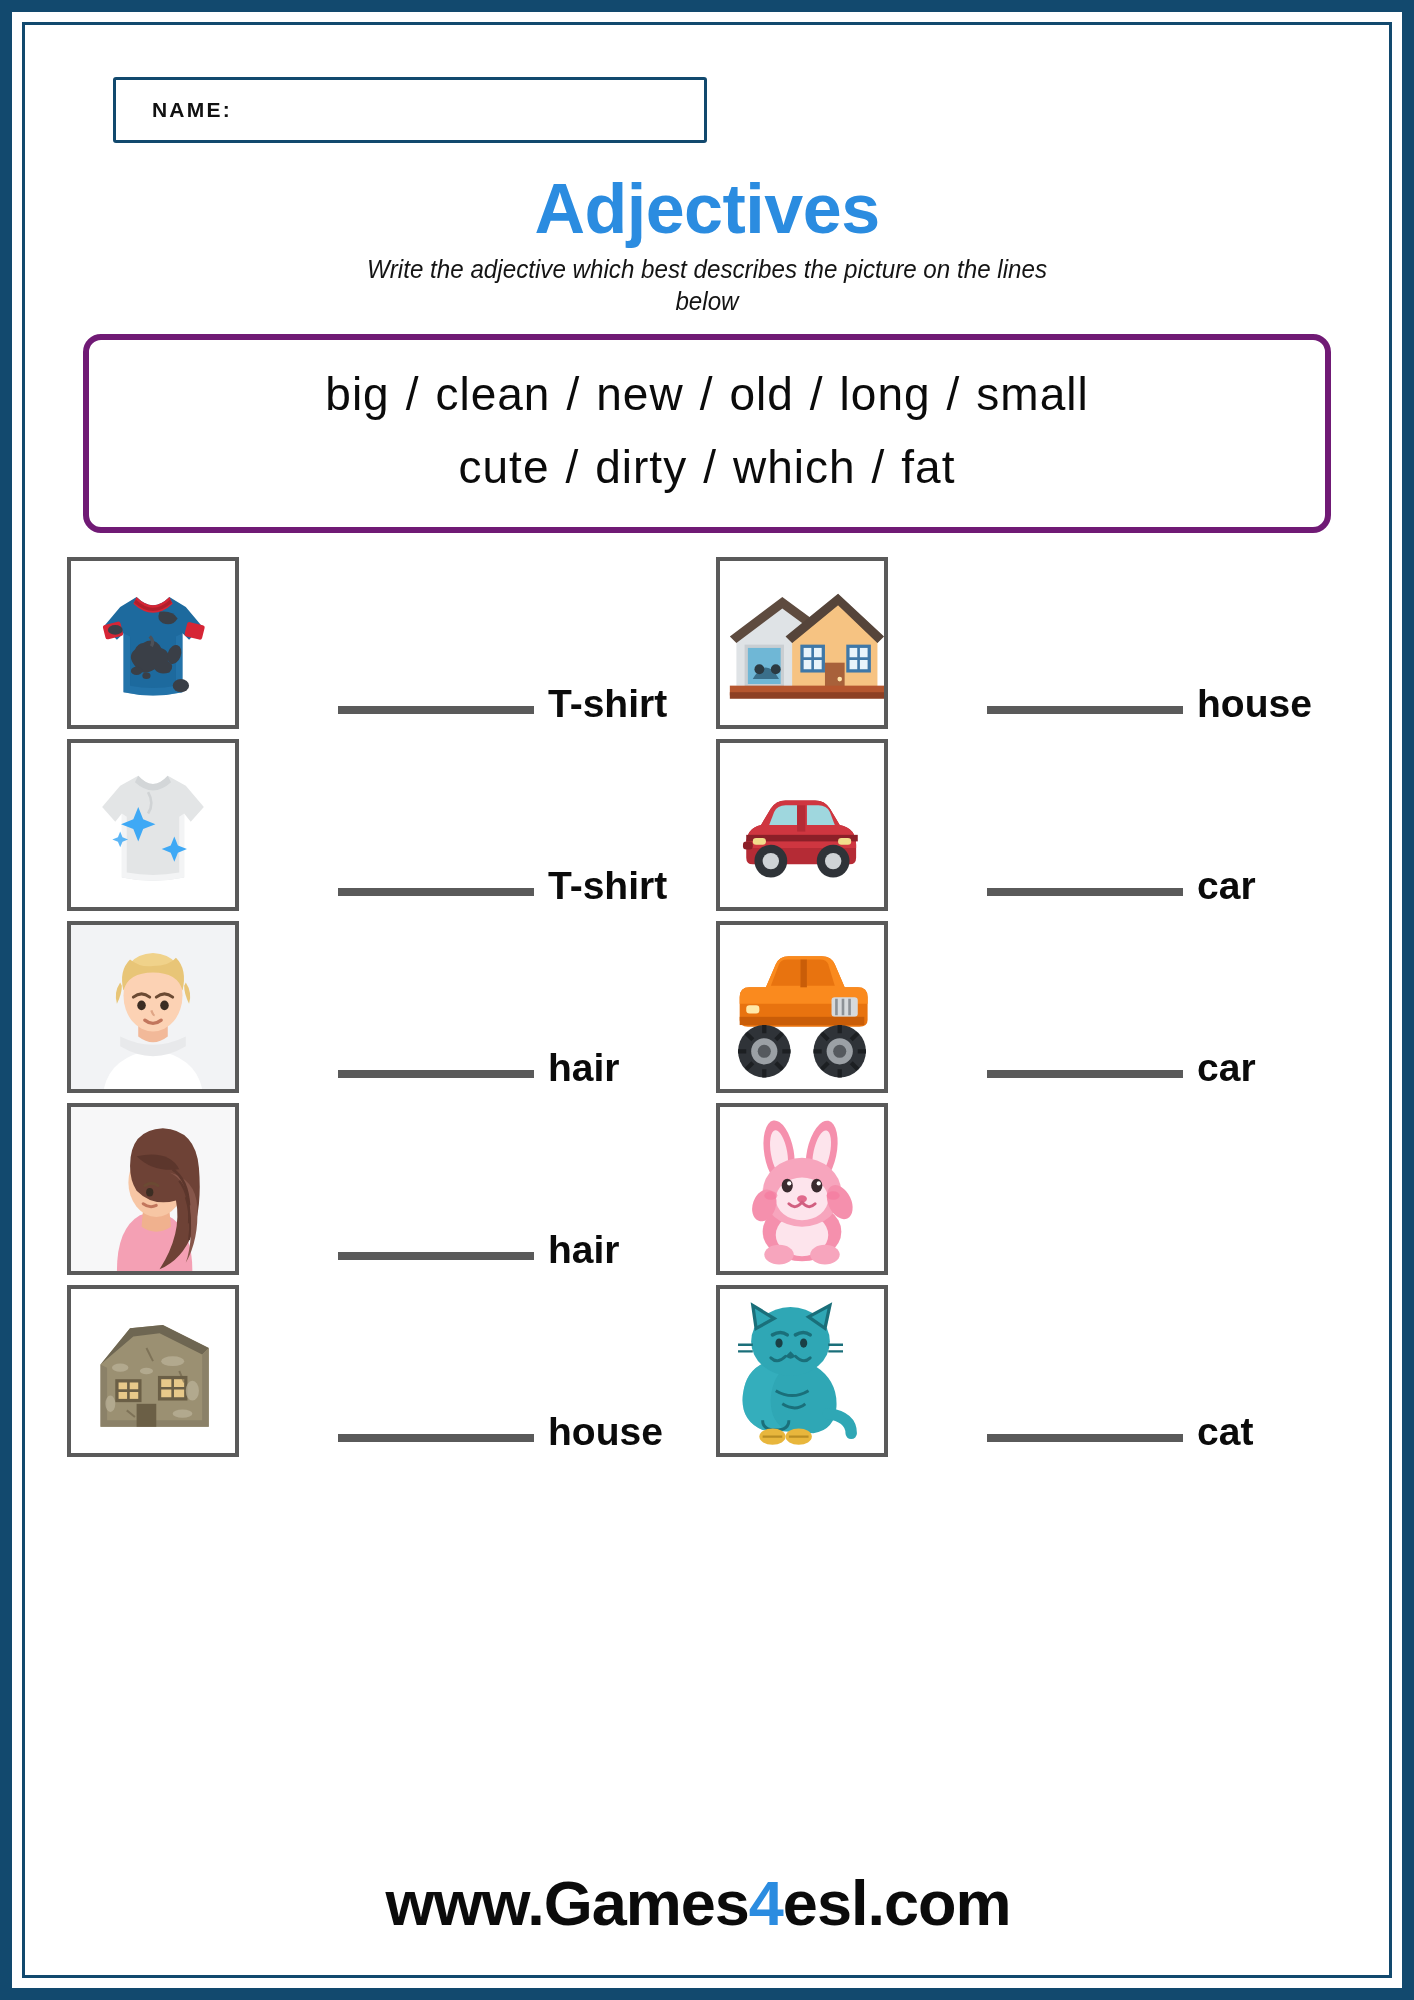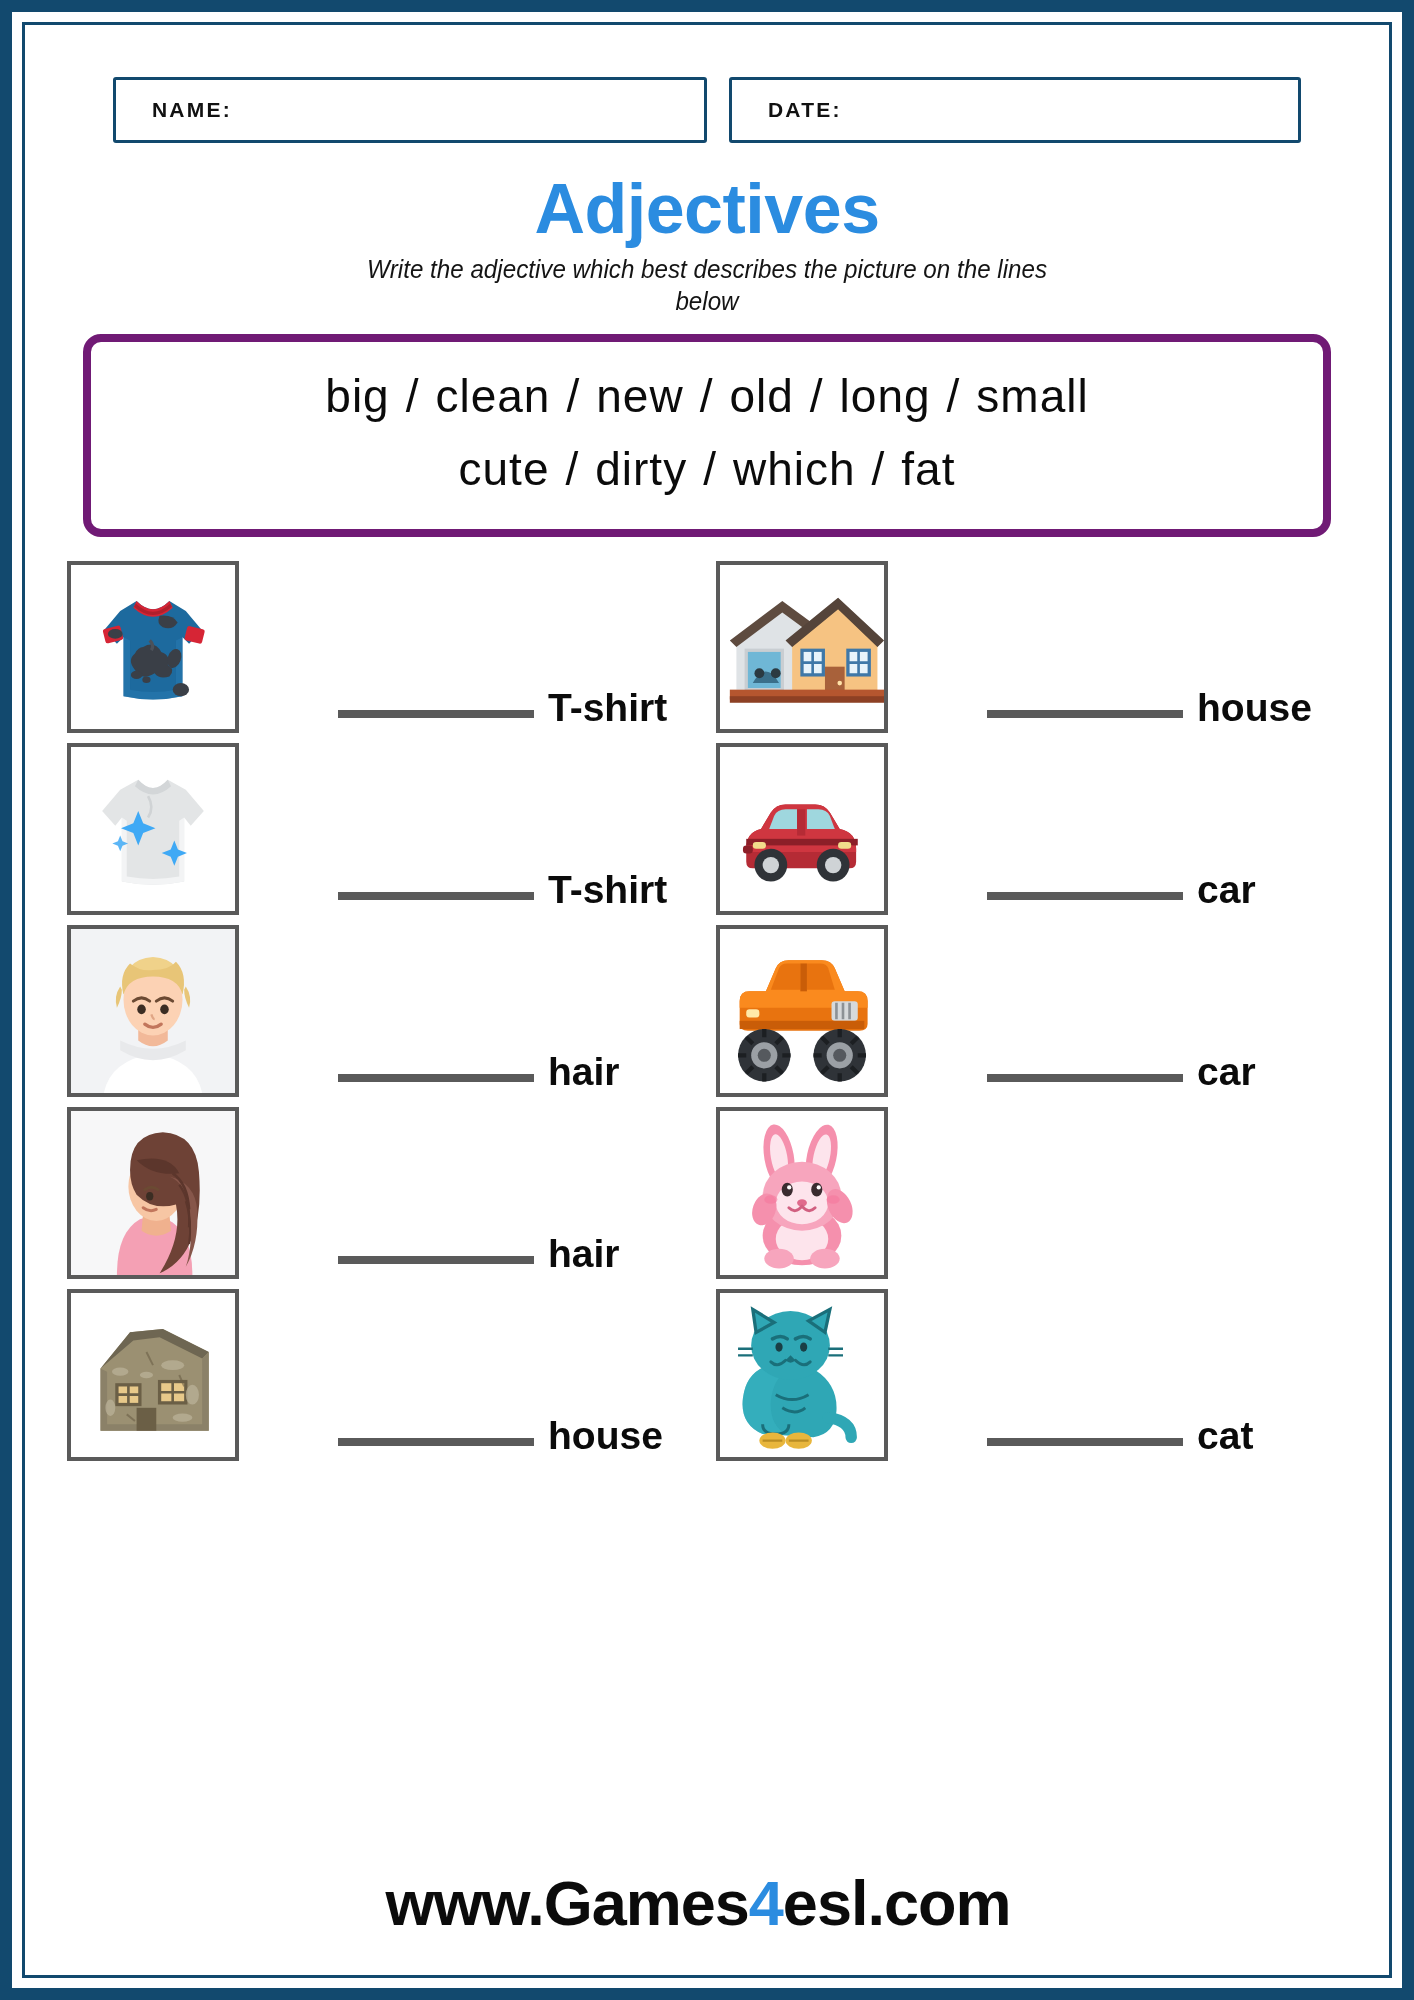--- a/index.html
+++ b/index.html
@@ -67,21 +67,21 @@
     line-height: 1.25;
     color: #141414;
     margin: 6px auto 0 auto;
     width: 800px;
     transform: scaleX(0.93);
   }
 
   
   .wordbank {
     margin: 16px 58px 0 58px;
-    border: 8px solid #701a75;
+    border: 6px solid #701a75;
     border-radius: 18px;
     padding: 18px 20px 22px 20px;
     background: #fff;
   }
   .wb-line {
     text-align: center;
     font-family: "Liberation Sans", sans-serif;
     font-size: 46px;
     color: #0b0b0b;
     line-height: 1.6;
@@ -154,24 +154,20 @@
 </style>
 </head>
 <body>
 
 <div id="page">
  <div id="inner">
 
   <div class="header-row">
     <div class="field-box name">
       <span class="field-label">NAME:</span>
-      <span class="field-value"></span>
-    </div>
-    <div class="field-box date">
-      <span class="field-label">DATE:</span>
       <span class="field-value"></span>
     </div>
   </div>
 
   <div class="title">Adjectives</div>
   <div class="subtitle">Write the adjective which best describes the picture on the lines below</div>
 
   <div class="wordbank">
     <div class="wb-line" id="wb1"><span>big</span><span class="wb-sep">/</span><span>clean</span><span class="wb-sep">/</span><span>new</span><span class="wb-sep">/</span><span>old</span><span class="wb-sep">/</span><span>long</span><span class="wb-sep">/</span><span>small</span></div>
     <div class="wb-line" id="wb2"><span>cute</span><span class="wb-sep">/</span><span>dirty</span><span class="wb-sep">/</span><span>which</span><span class="wb-sep">/</span><span>fat</span></div>

